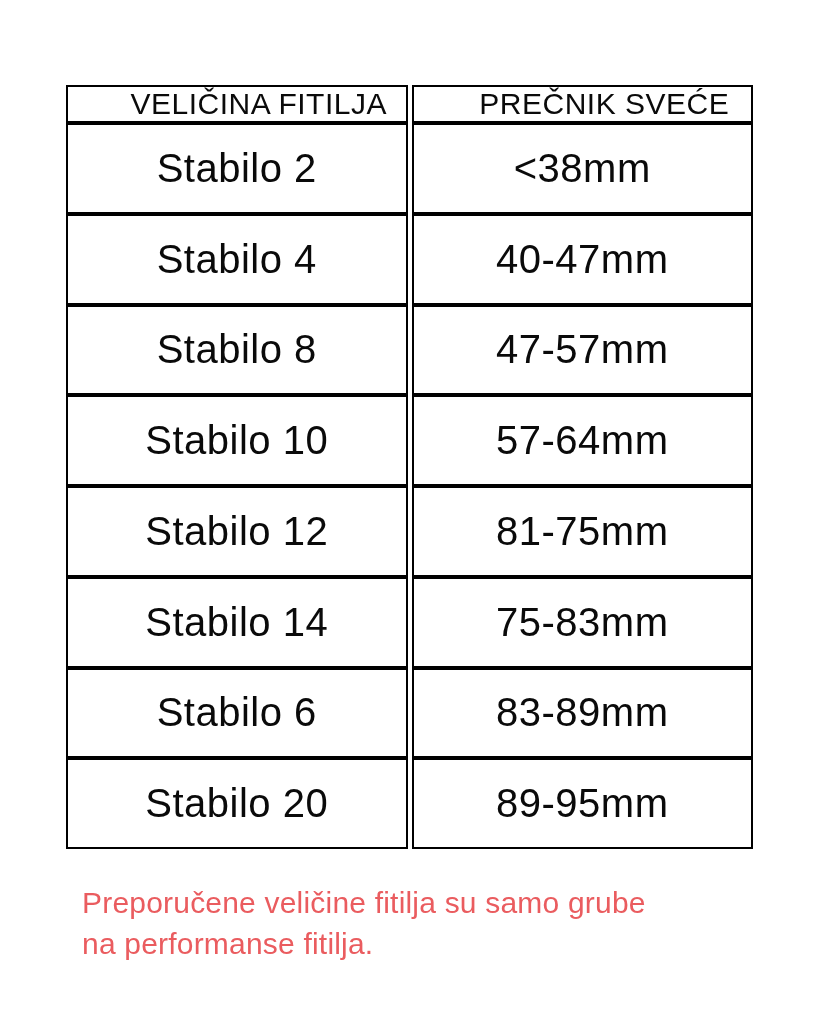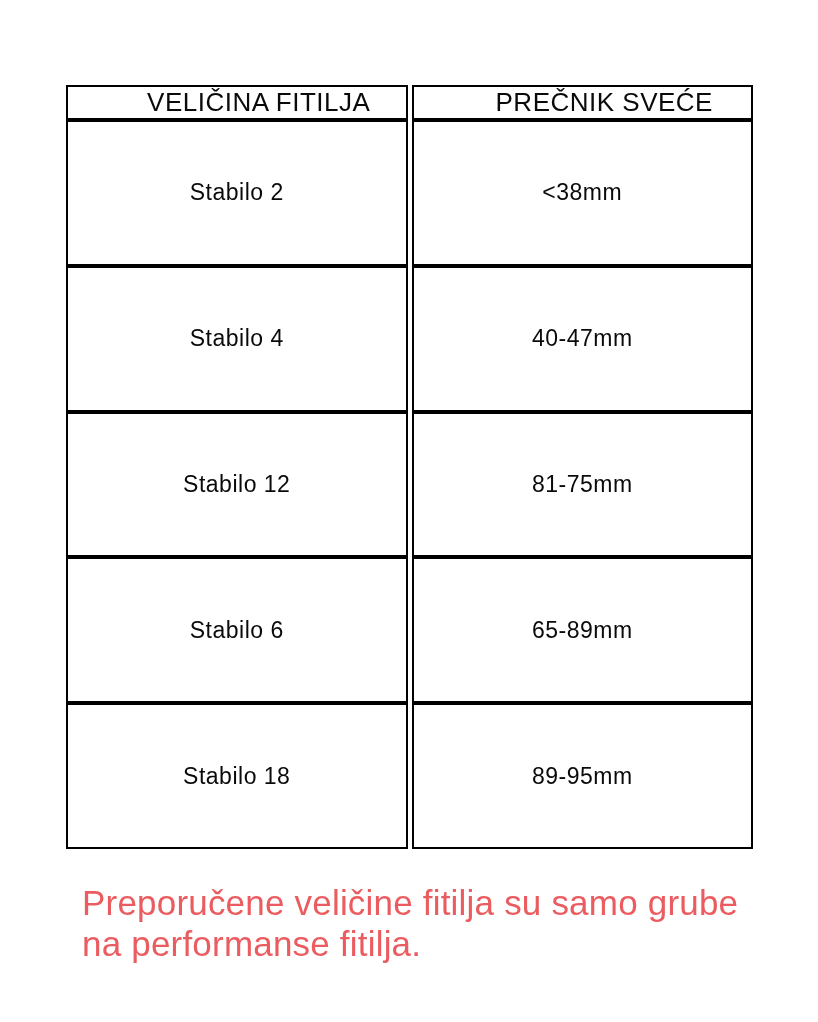--- a/index.html
+++ b/index.html
@@ -24,38 +24,38 @@
     height: 100%;
     border-collapse: separate;
     border-spacing: 4px 0;
     table-layout: fixed;
   }
   table.size-table th,
   table.size-table td {
     border: 2px solid var(--border-color);
     text-align: center;
     vertical-align: middle;
-    font-size: 23px;
+    font-size: 40px;
     font-weight: normal;
     color: var(--text-color);
     padding: 0;
     background: #ffffff;
     letter-spacing: 0.5px;
   }
   table.size-table th {
-    font-size: 26px;
+    font-size: 30px;
     padding-left: 44px;
   }
   .note {
     position: absolute;
     left: 82px;
     top: 882px;
     width: 690px;
     color: var(--note-color);
-    font-size: 35px;
+    font-size: 30px;
     line-height: 41px;
     letter-spacing: 0.2px;
   }
   .note-line { display: block; }
 </style>
 </head>
 <body>
 
 <div class="page">
 
@@ -70,29 +70,41 @@
       <tbody>
           <tr>
             <td>Stabilo 2</td>
             <td>&lt;38mm</td>
           </tr>
           <tr>
             <td>Stabilo 4</td>
             <td>40-47mm</td>
           </tr>
           <tr>
+            <td>Stabilo 8</td>
+            <td>47-57mm</td>
+          </tr>
+          <tr>
+            <td>Stabilo 10</td>
+            <td>57-64mm</td>
+          </tr>
+          <tr>
             <td>Stabilo 12</td>
             <td>81-75mm</td>
           </tr>
           <tr>
-            <td>Stabilo 6</td>
-            <td>65-89mm</td>
+            <td>Stabilo 14</td>
+            <td>75-83mm</td>
           </tr>
           <tr>
-            <td>Stabilo 18</td>
+            <td>Stabilo 6</td>
+            <td>83-89mm</td>
+          </tr>
+          <tr>
+            <td>Stabilo 20</td>
             <td>89-95mm</td>
           </tr>
         </tbody>
     </table>
   </div>
 
   <p class="note">
     <span class="note-line">Preporučene veličine fitilja su samo grube</span>
     <span class="note-line">na performanse fitilja.</span>
   </p>

